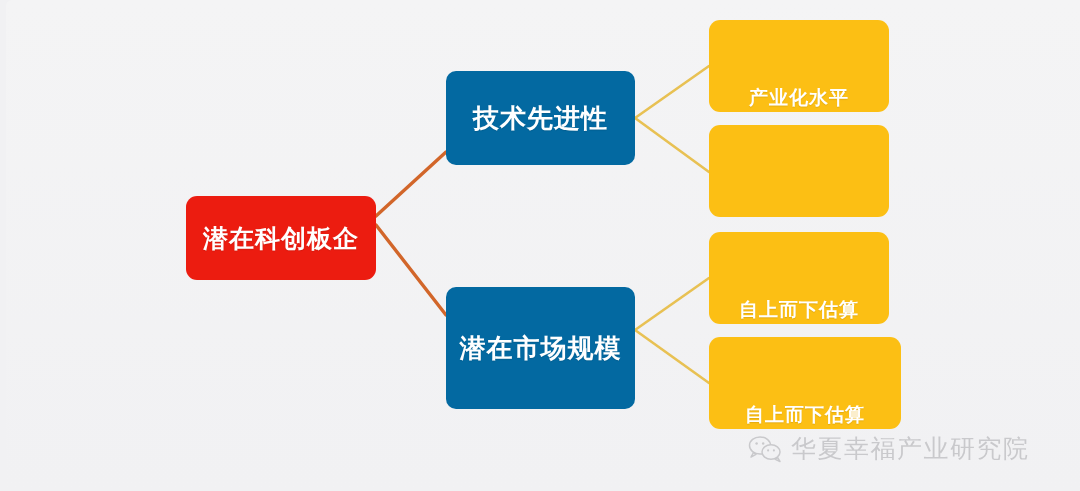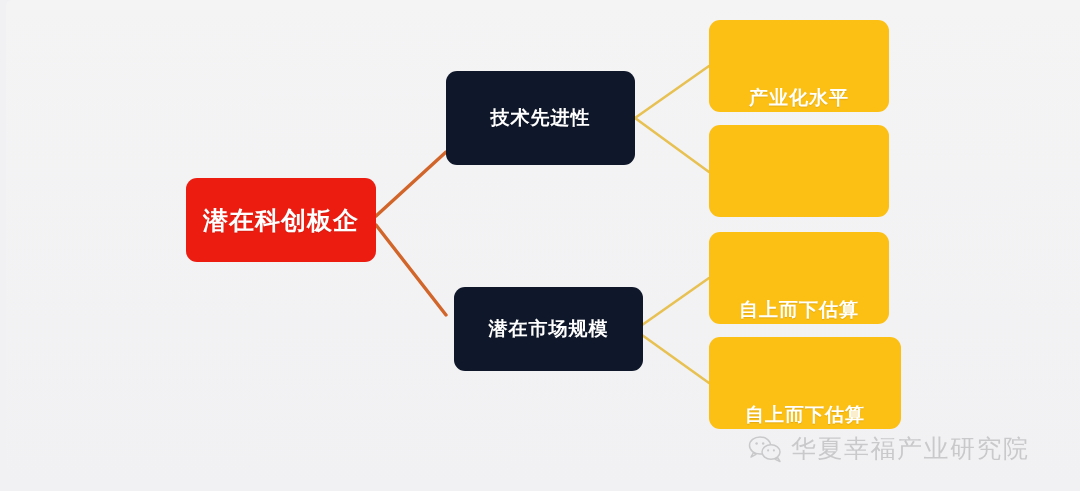--- a/index.html
+++ b/index.html
@@ -48,24 +48,26 @@
     font-weight: bold;
     letter-spacing: 1px;
     line-height: 1.32;
     box-sizing: border-box;
     padding: 2px 6px;
     text-shadow: 0 1px 1px rgba(0,0,0,0.10);
   }
   .node-root {
     background: #ec1c10;
     font-size: 25px;
+    margin-top: 18px;
   }
   .node-branch {
-    background: #0f172a;
-    font-size: 19px;
+    background: #0369a1;
+    font-size: 26px;
+    border-radius: 10px;
   }
   .node-leaf {
     background: #fcbf14;
     font-size: 19px;
     align-items: flex-end;
   }
   .node-line {
     display: block;
   }
   #watermark {
@@ -115,21 +117,21 @@
       <span class="node-line">潜在科创板企</span>
     </div>
   </div>
 
   <div class="node node-branch" style="left:446px; top:71px; width:189px; height:94px;">
     <div>
       <span class="node-line">技术先进性</span>
     </div>
   </div>
 
-  <div class="node node-branch" style="left:446px; top:287px; width:189px; height:84px;margin-left:8px;">
+  <div class="node node-branch" style="left:446px; top:287px; width:189px; height:122px;">
     <div>
       <span class="node-line">潜在市场规模</span>
     </div>
   </div>
 
   <div class="node node-leaf" style="left:709px; top:20px; width:180px; height:92px;">
     <div>
       <span class="node-line">产业化水平</span>
     </div>
   </div>

